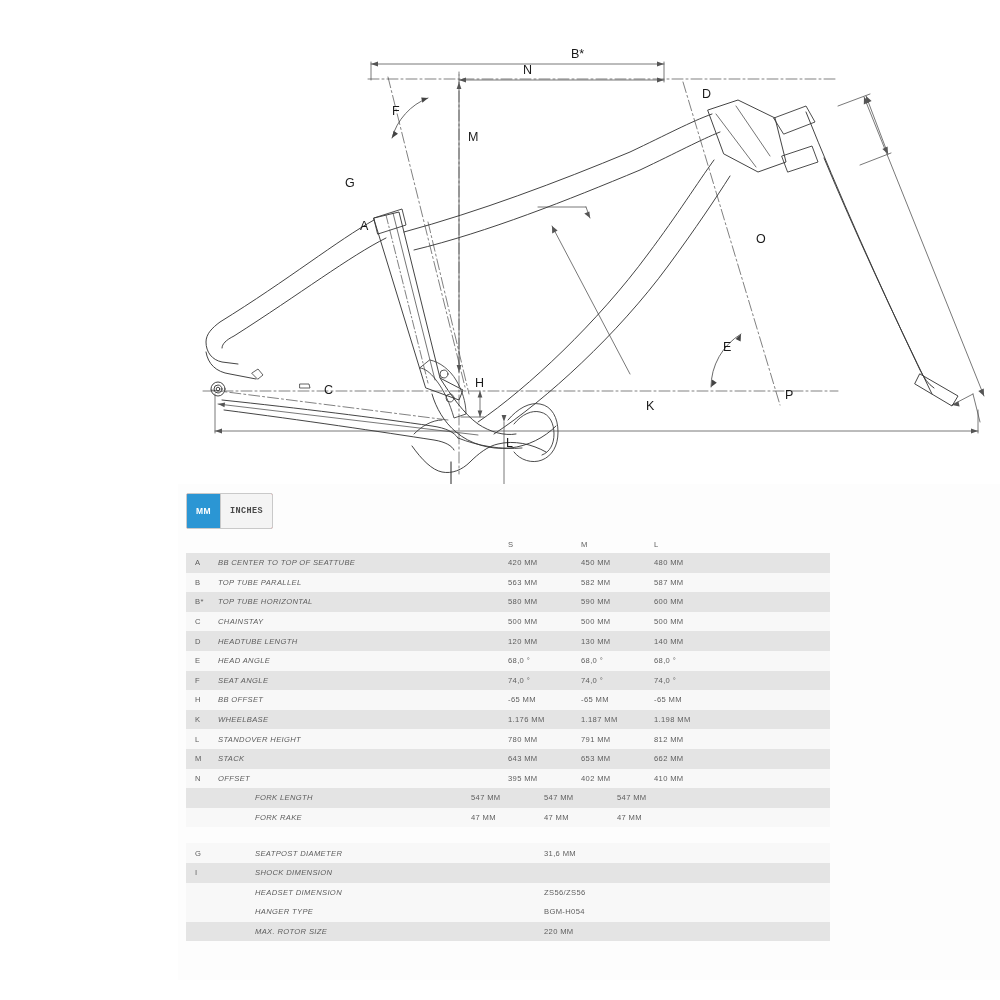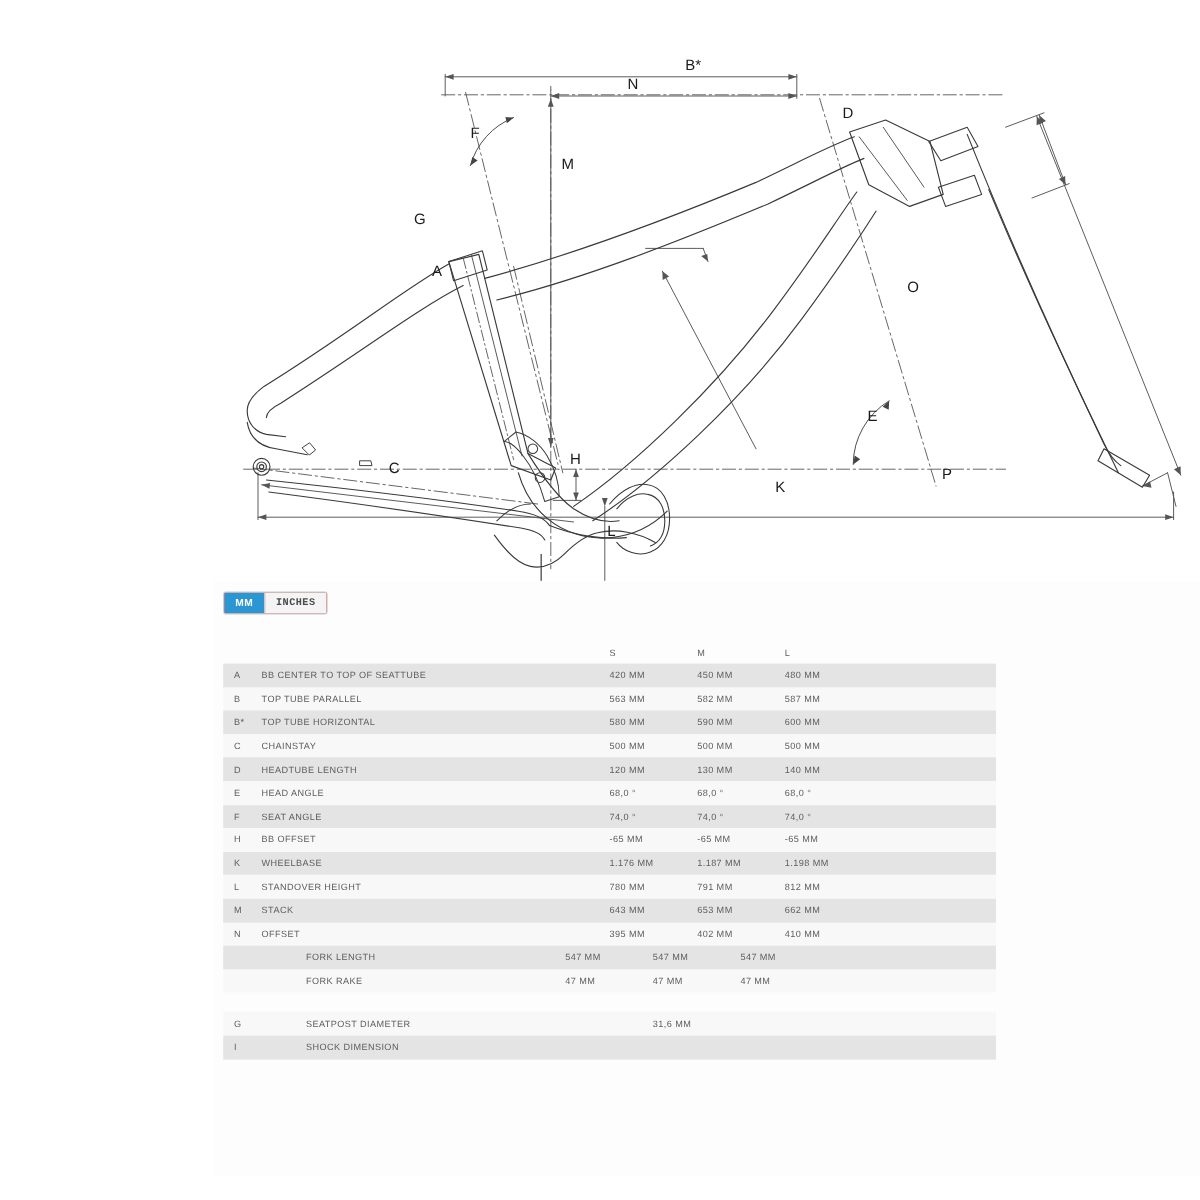--- a/index.html
+++ b/index.html
@@ -34,21 +34,21 @@
 
   
   #unit-toggle {
     position: absolute;
     left: 8px; top: 471px;
     display: flex;
     border: 1px solid #c9c9c9;
     background: #ef4444;
     border-radius: 2px;
     overflow: hidden;
-    height: 19px;
+    height: 36px;
   }
   .unit-btn {
     font-size: 8.5px;
     font-weight: bold;
     letter-spacing: .4px;
     padding: 0 9px;
     display: flex; align-items: center;
     color: #4a4a4a;
     background: #f4f4f4;
     border-right: 1px solid #c9c9c9;
@@ -73,21 +73,21 @@
     display: flex;
     align-items: center;
     font-size: 7.6px;
     color: #5d5d5d;
     letter-spacing: .35px;
   }
   .geo-row.odd  { background: #e4e4e4; }
   .geo-row.even { background: #f8f8f8; }
   .geo-row.head { background: transparent; height: 26px; align-items: flex-end; padding-bottom: 4px;}
   .col-code { width: 32px; padding-left: 9px; flex: none; }
-  .col-name { width: 290px; flex: none; }
+  .col-name { width: 290px; flex: none; font-style: italic; }
   .col-name.indent { padding-left: 37px; width: 253px; }
   .col-val  { width: 73px; flex: none; }
   .col-val.wide { width: 220px; }
   .col-val.offset { margin-left: 73px; }
   .group-gap { height: 16px; background: transparent; }
 </style>
 </head>
 <body>
 
 <div id="page">
@@ -406,16 +406,31 @@
     <div class="geo-row even">
       <div class="col-code">G</div>
       <div class="col-name indent">SEATPOST DIAMETER</div>
       <div class="col-val wide offset">31,6 MM</div>
     </div>
     <div class="geo-row odd">
       <div class="col-code">I</div>
       <div class="col-name indent">SHOCK DIMENSION</div>
       <div class="col-val wide offset"></div>
     </div>
+    <div class="geo-row even">
+      <div class="col-code"></div>
+      <div class="col-name indent">HEADSET DIMENSION</div>
+      <div class="col-val wide offset">ZS56/ZS56</div>
+    </div>
+    <div class="geo-row even">
+      <div class="col-code"></div>
+      <div class="col-name indent">HANGER TYPE</div>
+      <div class="col-val wide offset">BGM-H054</div>
+    </div>
+    <div class="geo-row odd">
+      <div class="col-code"></div>
+      <div class="col-name indent">MAX. ROTOR SIZE</div>
+      <div class="col-val wide offset">220 MM</div>
+    </div>
 
   </div>
 </div>
 </div>
 
 </body></html>

